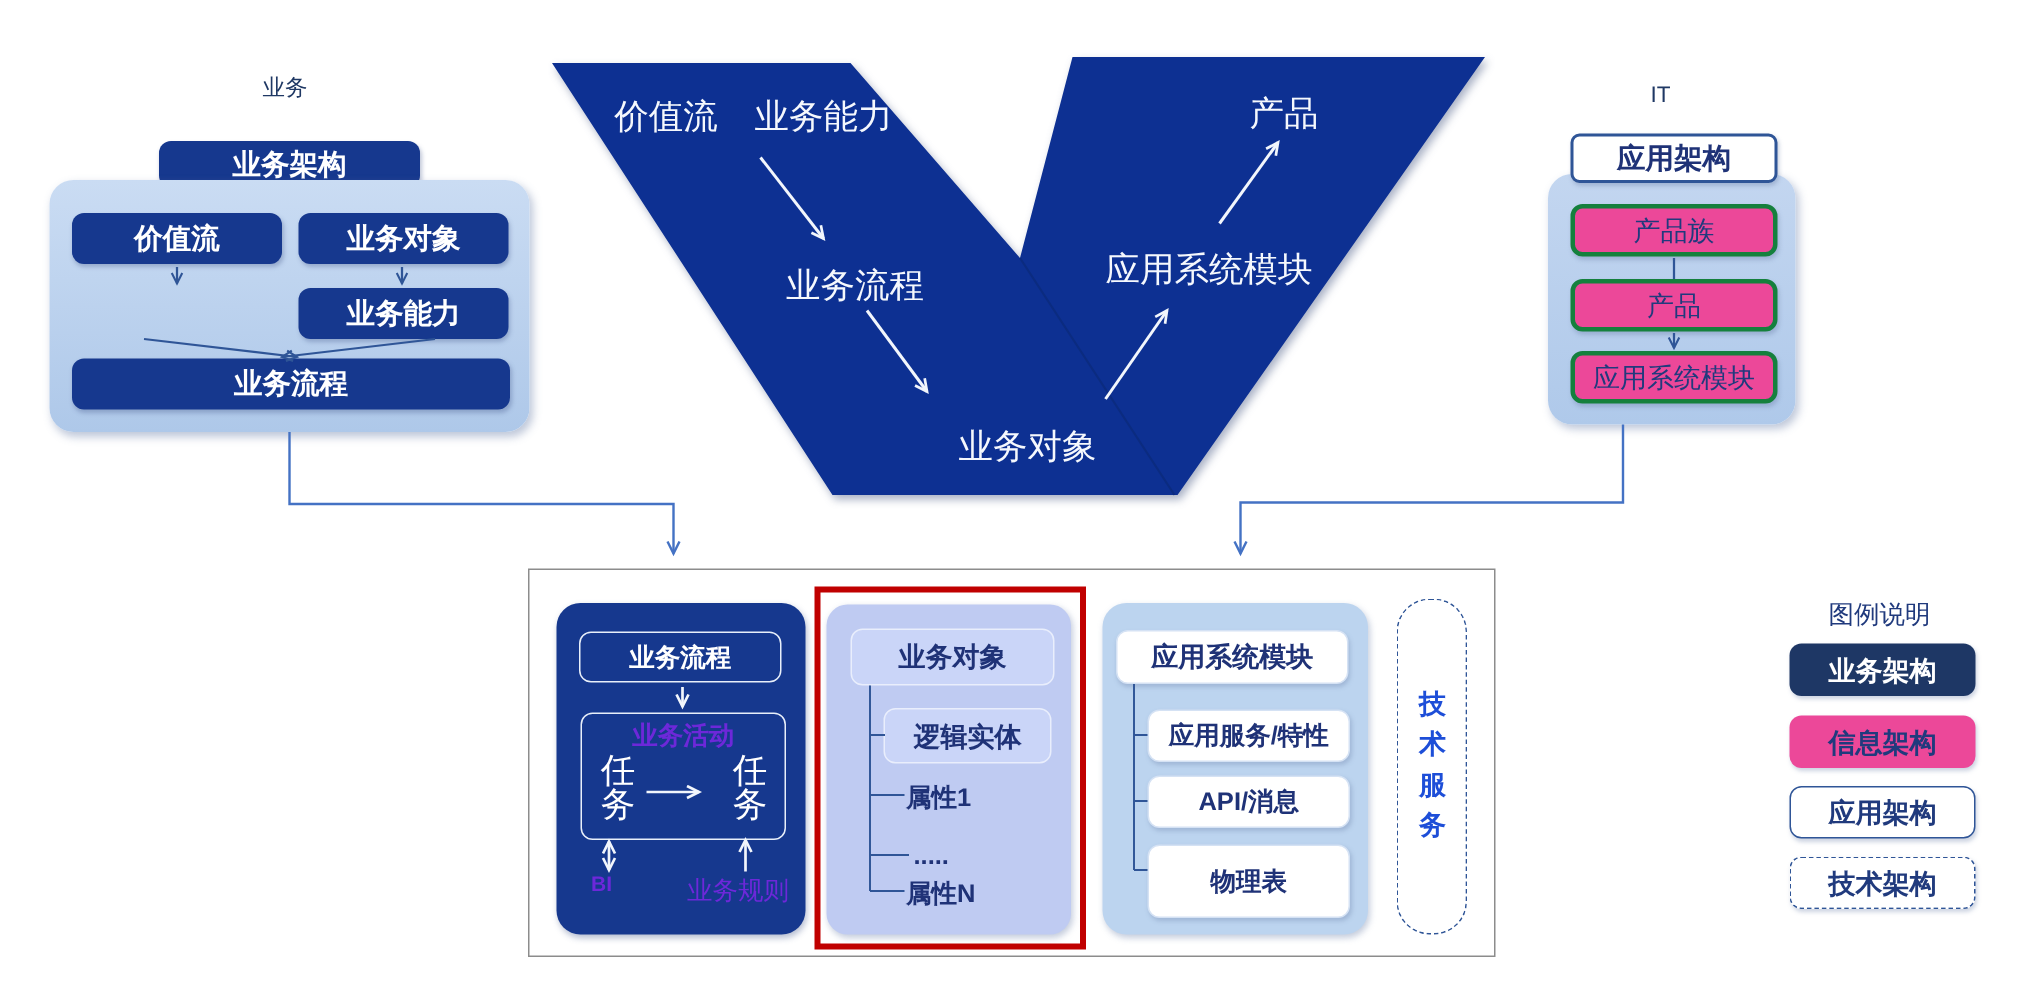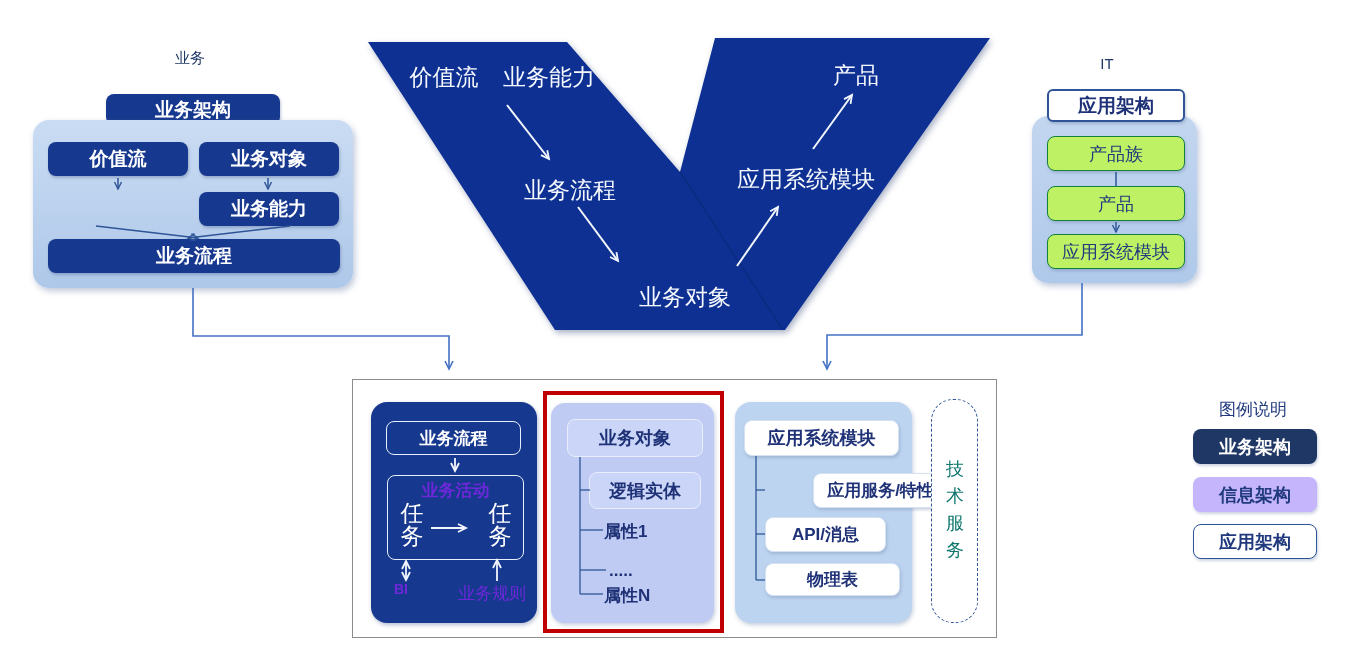--- a/index.html
+++ b/index.html
@@ -12,21 +12,21 @@
 
   .panel-title{font-size:15px;color:#1F3864;text-align:center;}
   .nbox{background:#16388E;color:#fff;font-weight:bold;font-size:19px;border-radius:8px;
         display:flex;align-items:center;justify-content:center;
         box-shadow:1px 2px 3px rgba(70,90,140,.35);}
   .lcontainer{background:linear-gradient(#CADCF3,#AEC8E9);border-radius:16px;
         box-shadow:2px 3px 6px rgba(110,130,170,.45);}
 
   .vlabel{color:#F5F8FD;font-size:23px;text-align:center;z-index:2;position:absolute;}
 
-  .wbox{background:#bef264;border:1px solid #15803d;border-radius:8px;color:#203A7D;font-size:18px;
+  .wbox{background:#ec4899;border:3px solid #15803d;border-radius:8px;color:#203A7D;font-size:18px;
         display:flex;align-items:center;justify-content:center;
         box-shadow:1px 2px 3px rgba(110,130,170,.4);}
   .it-header{background:#fff;border:2px solid #2F5597;border-radius:6px;color:#1F3277;
         font-weight:bold;font-size:19px;display:flex;align-items:center;justify-content:center;
         box-shadow:1px 2px 3px rgba(110,130,170,.4);}
 
   .outer-box{border:1.5px solid #8C8C8C;background:#fff;}
   .dark-group{background:#16388E;border-radius:16px;box-shadow:1px 2px 4px rgba(70,90,140,.4);}
   .outline-box{border:1.5px solid #E8EFFA;border-radius:8px;color:#fff;font-weight:bold;font-size:17px;
         display:flex;align-items:center;justify-content:center;}
@@ -39,27 +39,27 @@
         font-weight:bold;font-size:18px;display:flex;align-items:center;justify-content:center;}
   .info-attr{color:#1F3277;font-weight:bold;font-size:17px;}
 
   .app-container{background:#BCD4EF;border-radius:16px;box-shadow:1px 2px 4px rgba(110,130,170,.4);}
   .app-box{background:#fff;border:1px solid #D5E2F4;border-radius:8px;color:#1F3277;font-weight:bold;
         font-size:17px;display:flex;align-items:center;justify-content:center;
         box-shadow:1px 2px 3px rgba(110,130,170,.35);}
 
   .tech-box{background:#fff;border:1.6px dashed #2F5597;border-radius:22px;}
   .tech-text{position:absolute;left:12px;top:56px;width:22px;font-size:18px;line-height:27px;
-        color:#0f766e;font-weight:400;text-align:center;}
+        color:#1d4ed8;font-weight:700;text-align:center;}
 
   .legend-title{font-size:17px;color:#203A7D;text-align:center;}
   .lg{left:1193px;width:124px;height:35px;border-radius:8px;display:flex;align-items:center;
       justify-content:center;font-weight:bold;font-size:18px;box-shadow:1px 2px 3px rgba(110,130,170,.35);}
   .lg-dark{background:#1E3765;color:#fff;}
-  .lg-info{background:#c4b5fd;color:#203A7D;}
+  .lg-info{background:#ec4899;color:#203A7D;}
   .lg-app{background:#fff;border:1.5px solid #2F5597;color:#203A7D;}
   .lg-tech{background:#fff;border:1.5px dashed #2F5597;color:#203A7D;}
 </style>
 </head>
 <body>
 
 <div class="stage">
 
   <svg id="svg-under" class="layer" width="1358" height="670">
     <polygon points="368,42 567,42 680,172 715,38 990,38 785,330 555,330" fill="#0D3092" style="filter:drop-shadow(2px 3px 3px rgba(40,60,110,.4))"></polygon>
@@ -102,32 +102,33 @@
   <div class="el red-frame" style="left:543px;top:391px;width:181px;height:242px;"></div>
   <div class="el info-container" style="left:551px;top:403px;width:163px;height:220px;"></div>
   <div class="el info-box" style="left:567px;top:419px;width:136px;height:38px;">业务对象</div>
   <div class="el info-box" style="left:589px;top:472px;width:112px;height:37px;text-align:right;">逻辑实体</div>
   <div class="el info-attr" style="left:604px;top:520px;width:70px;">属性1</div>
   <div class="el info-attr" style="left:609px;top:561px;width:60px;">.....</div>
   <div class="el info-attr" style="left:604px;top:584px;width:70px;">属性N</div>
 
   <div class="el app-container" style="left:735px;top:402px;width:177px;height:221px;"></div>
   <div class="el app-box" style="left:744px;top:420px;width:155px;height:36px;font-size:18px;">应用系统模块</div>
-  <div class="el app-box" style="left:765px;top:473px;width:135px;height:35px;margin-left:48px;">应用服务/特性</div>
-  <div class="el app-box" style="left:765px;top:517px;width:121px;height:35px;">API/消息</div>
-  <div class="el app-box" style="left:765px;top:563px;width:135px;height:33px;">物理表</div>
+  <div class="el app-box" style="left:765px;top:473px;width:135px;height:35px;">应用服务/特性</div>
+  <div class="el app-box" style="left:765px;top:517px;width:135px;height:35px;">API/消息</div>
+  <div class="el app-box" style="left:765px;top:563px;width:135px;height:49px;">物理表</div>
 
   <div class="el tech-box" style="left:931px;top:399px;width:47px;height:224px;">
     <div class="tech-text">技术服务</div>
   </div>
 
   <div class="el legend-title" style="left:1203px;top:398px;width:100px;">图例说明</div>
   <div class="el lg lg-dark" style="top:429px;">业务架构</div>
   <div class="el lg lg-info" style="top:477px;">信息架构</div>
   <div class="el lg lg-app" style="top:524px;">应用架构</div>
+  <div class="el lg lg-tech" style="top:571px;">技术架构</div>
 
   <svg id="svg-over" class="layer" width="1358" height="670">
     <defs>
       <marker id="mw" markerUnits="userSpaceOnUse" markerWidth="14" markerHeight="14" refX="9" refY="5" orient="auto-start-reverse">
         <path d="M1,1 L9,5 L1,9" fill="none" stroke="#F2F6FC" stroke-width="1.8"></path>
       </marker>
       <marker id="mb" markerUnits="userSpaceOnUse" markerWidth="14" markerHeight="14" refX="9" refY="5" orient="auto">
         <path d="M1,1 L9,5 L1,9" fill="none" stroke="#4472C4" stroke-width="1.6"></path>
       </marker>
       <marker id="mn" markerUnits="userSpaceOnUse" markerWidth="12" markerHeight="12" refX="8" refY="4.5" orient="auto">

